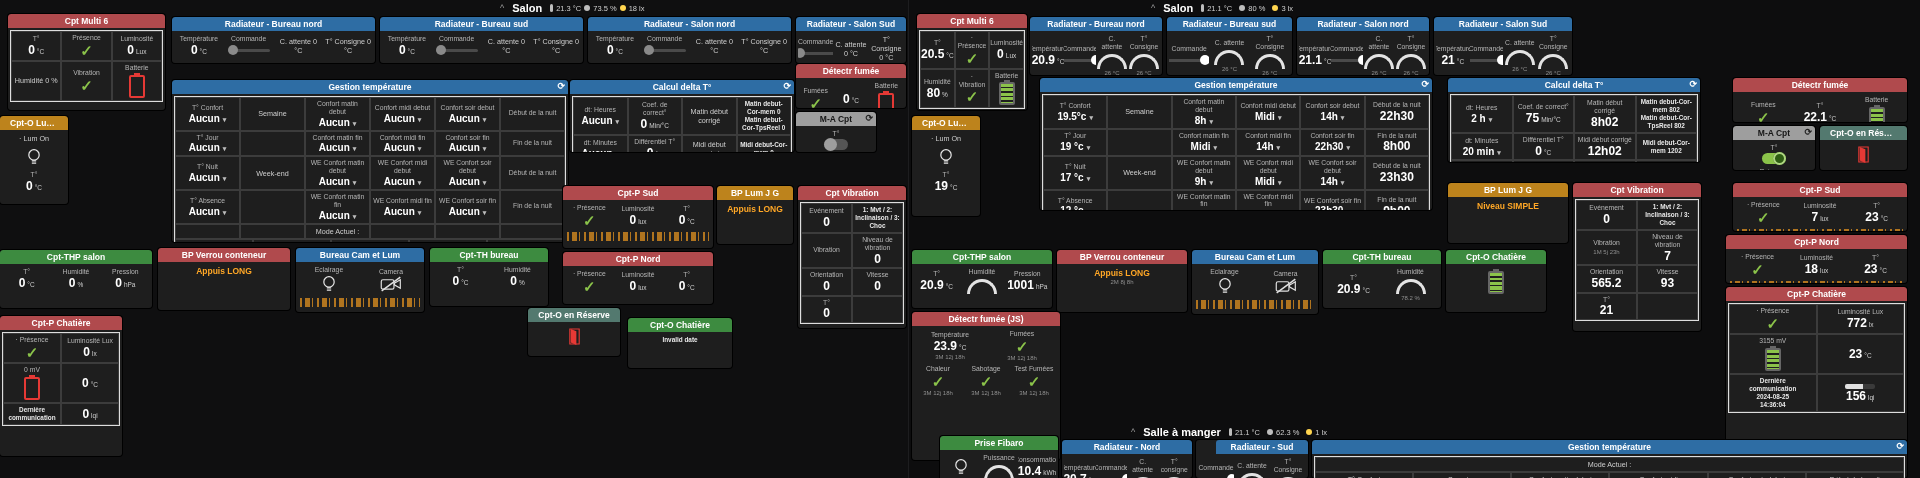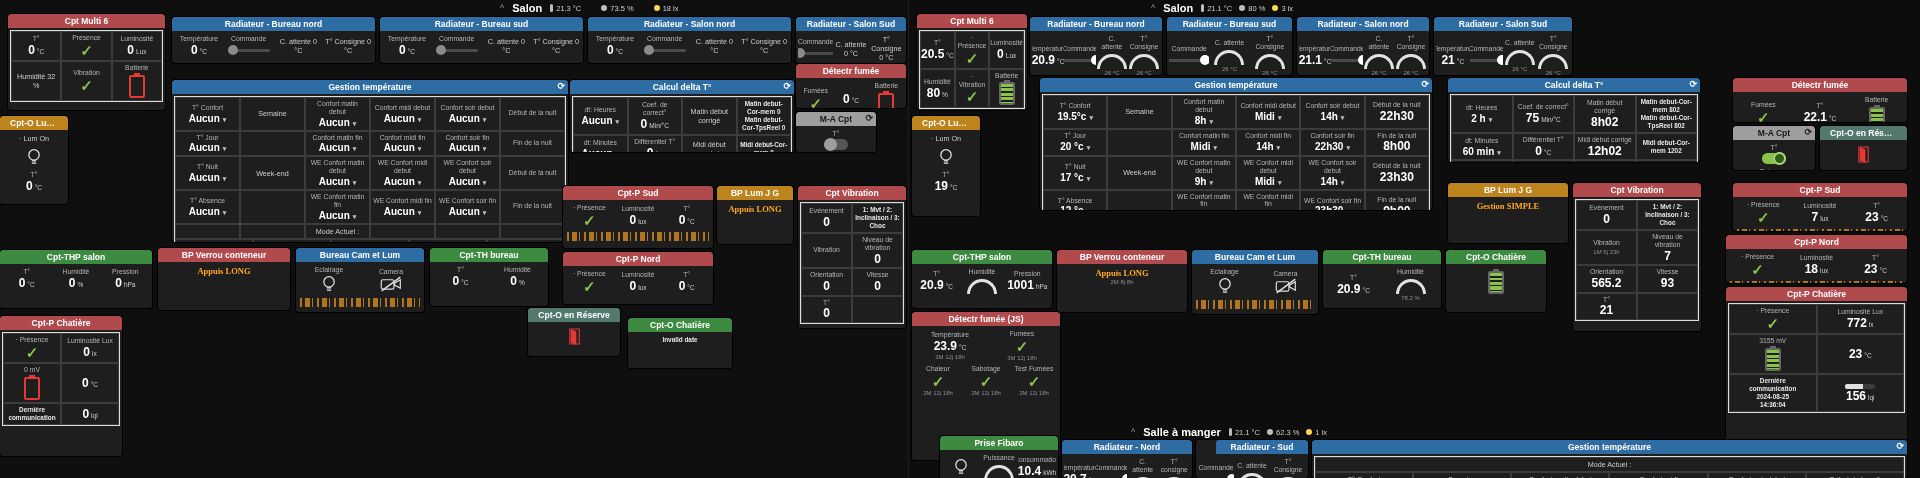--- a/index.html
+++ b/index.html
@@ -29,21 +29,21 @@
   .tbl .cell{border:0.5px solid #3c3c3c;}
   .lbl{color:#b5b5b5;font-size:6.8px;line-height:1.15;}
   .lblonly{color:#cfcfcf;font-size:7.2px;}
   .val{color:#fff;font-size:12px;font-weight:bold;line-height:1.05;white-space:nowrap;}
   .val .unit{font-size:6.5px;font-weight:normal;color:#cfcfcf;margin-left:2px;}
   .sub{color:#8f8f8f;font-size:6px;line-height:1.1;}
   .ddv{color:#fff;font-size:10px;font-weight:bold;cursor:pointer;white-space:nowrap;}
   .ddv .dcaret{font-size:7px;color:#bdbdbd;margin-left:3px;}
   .ck{color:#8bc34a;font-size:15px;font-weight:bold;line-height:1;}
   .mult{color:#e8e8e8;font-size:6.4px;line-height:1.25;font-weight:bold;}
-  .appuis{color:#ffa726;font-size:8.5px;font-weight:bold;font-family:Liberation Serif, serif;}
+  .appuis{color:#ffa726;font-size:8.5px;font-weight:bold;}
   .tg{position:relative;width:24px;height:11px;border-radius:6px;background:#555;display:inline-block;cursor:pointer;flex:none;}
   .tg .knob{position:absolute;top:-1px;left:0;width:13px;height:13px;border-radius:50%;background:#9e9e9e;}
   .tg.on{background:#8bc34a;}
   .tg.on .knob{left:auto;right:0;background:#2e5d13;box-shadow:inset 0 0 0 2px #aed581;}
   .sl{position:relative;width:42px;height:12px;display:inline-block;cursor:pointer;}
   .sl .track{position:absolute;left:0;right:0;top:5px;height:3px;border-radius:2px;background:#4a4a4a;}
   .sl .knob{position:absolute;top:1px;left:0;width:10px;height:10px;border-radius:50%;background:#8a8a8a;}
   .sl.on .knob{left:auto;right:0;background:#fff;}
   .arc{display:inline-block;width:24px;height:12px;border:3px solid #e3e3e3;border-bottom:none;
     border-radius:24px 24px 0 0;margin-top:2px;}
@@ -59,21 +59,21 @@
   svg{display:block;}
 </style>
 </head>
 <body>
 
 <div class="stage">
   <div class="dash" id="dash-left">
     <div class="dash-header" style="left:500px;top:2px;">
       <span class="caret">^</span>
       <span class="dash-title">Salon</span>
-      <span class="hstats" id="stats-left" style="display:flex;gap:20px;">
+      <span class="hstats" id="stats-left" style="display:flex;gap:3px;">
           <span class="hstat">
             <span class="hico thermo"></span>
             <span>21.3 °C</span>
           </span>
           <span class="hstat">
             <span class="hico drop"></span>
             <span>73.5 %</span>
           </span>
           <span class="hstat">
             <span class="hico sun"></span>
@@ -131,21 +131,21 @@
             </div>
             <div class="cell t-check">
               <div class="lbl">Présence</div>
               <div class="ck">✓</div>
             </div>
             <div class="cell t-value">
               <div class="lbl">Luminosité</div>
               <div class="val">0<span class="unit">Lux</span></div>
             </div>
             <div class="cell t-label">
-              <div class="lblonly">Humidité 32 %</div>
+              <div class="lblonly">Humidité 0 %</div>
             </div>
             <div class="cell t-check">
               <div class="lbl">Vibration</div>
               <div class="ck">✓</div>
             </div>
             <div class="cell t-battery_red">
               <div class="lbl">Batterie</div>
               <span class="batt "></span>
             </div>
           </div>
@@ -884,21 +884,21 @@
             <div class="cell t-dd">
               <div class="lbl">Confort soir debut</div>
               <div class="ddv"><span>14h</span><span class="dcaret">▾</span></div>
             </div>
             <div class="cell t-value">
               <div class="lbl">Début de la nuit</div>
               <div class="val">22h30</div>
             </div>
             <div class="cell t-dd">
               <div class="lbl">T° Jour</div>
-              <div class="ddv"><span>20 °c</span><span class="dcaret">▾</span></div>
+              <div class="ddv"><span>19 °c</span><span class="dcaret">▾</span></div>
             </div>
             <div class="cell t-label">
               <div class="lblonly"></div>
             </div>
             <div class="cell t-dd">
               <div class="lbl">Confort matin fin</div>
               <div class="ddv"><span>Midi</span><span class="dcaret">▾</span></div>
             </div>
             <div class="cell t-dd">
               <div class="lbl">Confort midi fin</div>
@@ -978,21 +978,21 @@
               <div class="val">8h02</div>
             </div>
             <div class="cell t-mult">
               <div class="mult">
                 <div>Matin debut-Cor-mem 802</div>
                 <div>Matin debut-Cor-TpsReel 802</div>
               </div>
             </div>
             <div class="cell t-dd">
               <div class="lbl">dt: Minutes</div>
-              <div class="ddv"><span>60 min</span><span class="dcaret">▾</span></div>
+              <div class="ddv"><span>20 min</span><span class="dcaret">▾</span></div>
             </div>
             <div class="cell t-value">
               <div class="lbl">Différentiel T°</div>
               <div class="val">0<span class="unit">°C</span></div>
             </div>
             <div class="cell t-value">
               <div class="lbl">Midi début corrigé</div>
               <div class="val">12h02</div>
             </div>
             <div class="cell t-mult">
@@ -1056,21 +1056,21 @@
               </span>
             </div>
           </div>
         </div>
       </div>
       <div class="panel" style="left: 1448px; top: 183px; width: 120px; height: 60px; pointer-events: auto;">
         <div class="p-head" style="background: rgb(189, 131, 28);">BP Lum J G</div>
         <div class="p-body">
           <div class="sec" style="grid-template-columns: repeat(1, 1fr);">
             <div class="cell t-appuis">
-              <div class="appuis">Gestion SIMPLE</div>
+              <div class="appuis">Niveau SIMPLE</div>
             </div>
           </div>
         </div>
       </div>
       <div class="panel" style="left: 1573px; top: 183px; width: 128px; height: 148px; pointer-events: auto;">
         <div class="p-head" style="background: rgb(176, 74, 77);">Cpt Vibration</div>
         <div class="p-body bordered tbl">
           <div class="sec" style="grid-template-columns: repeat(2, 1fr);">
             <div class="cell t-value">
               <div class="lbl">Evénement</div>

